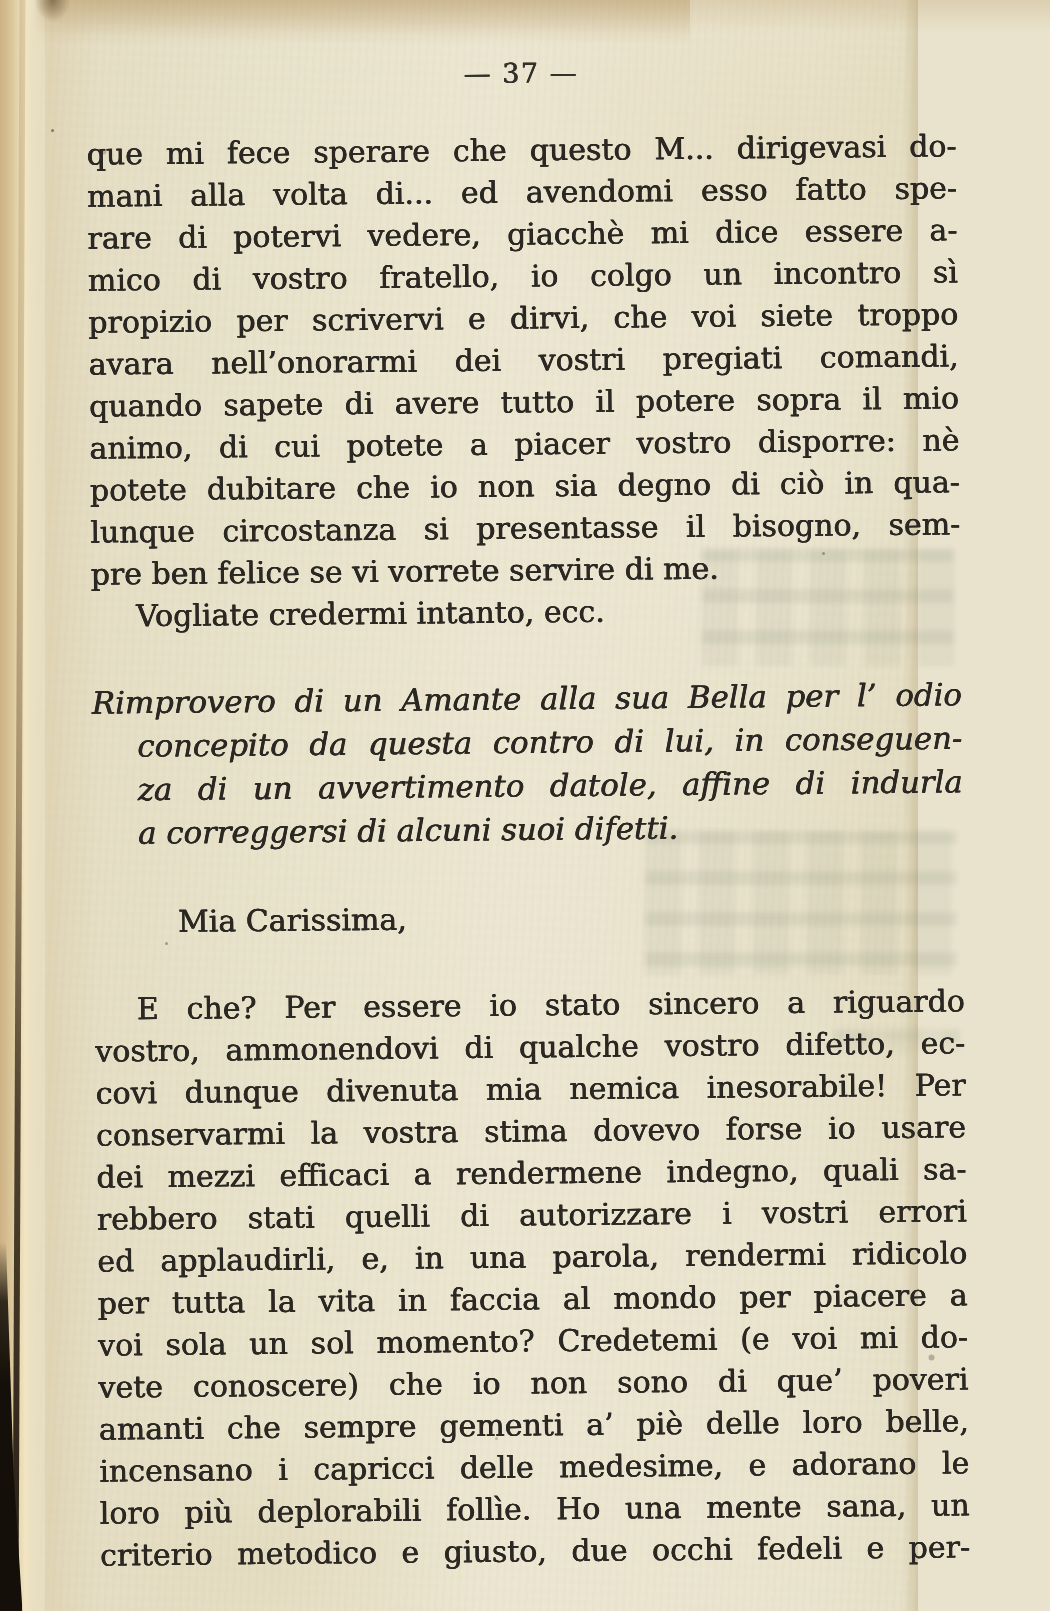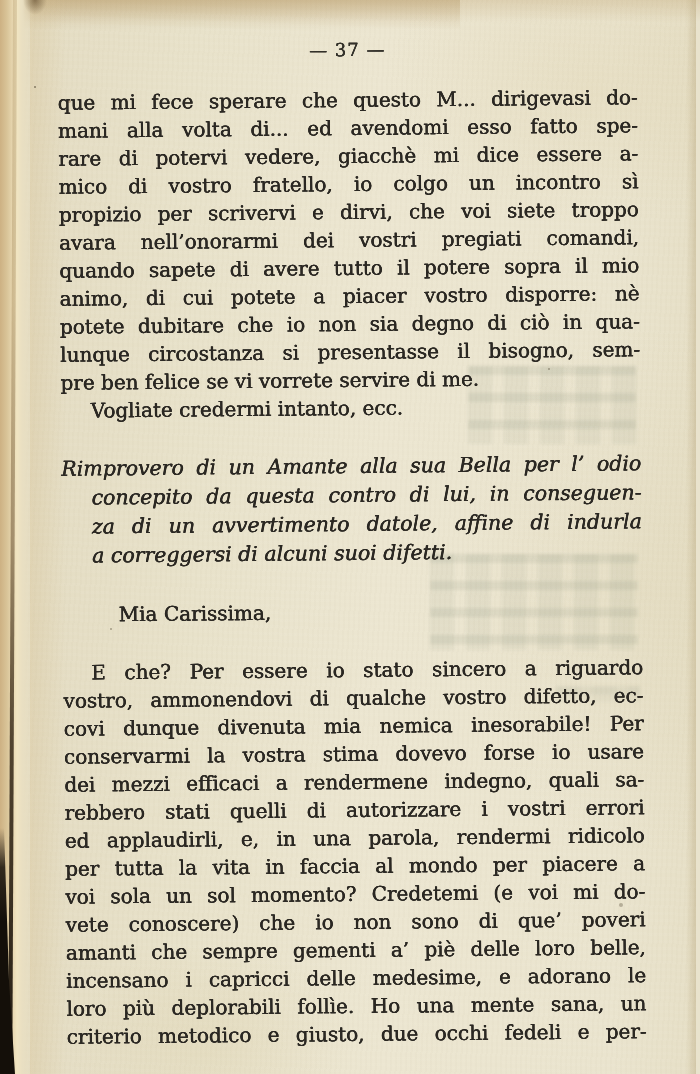--- a/index.html
+++ b/index.html
@@ -1,18 +1,18 @@
 <!DOCTYPE html>
 <html><head>
 <meta charset="utf-8">
 <style>
   html,body{margin:0;padding:0;}
   body{width:700px;height:1074px;overflow:hidden;background:#e9e3cd;}
   .scan{
-    position:relative;width:696px;height:1074px;
+    position:relative;width:612px;height:1074px;
     background:linear-gradient(90deg,#e3dbc1 0%,#e8e2ca 28%,#ece6d1 55%,#eae4ce 88%,#e6dfc6 100%);
     font-family:"DejaVu Serif","Liberation Serif",serif;
     color:#2b2823;
   }
   
   .scan::before{
     content:"";position:absolute;inset:0;pointer-events:none;
     background:
       radial-gradient(ellipse 300px 200px at 85% 8%, rgba(214,196,148,.18), transparent 70%),
       radial-gradient(ellipse 260px 380px at 92% 55%, rgba(205,190,145,.14), transparent 70%),

